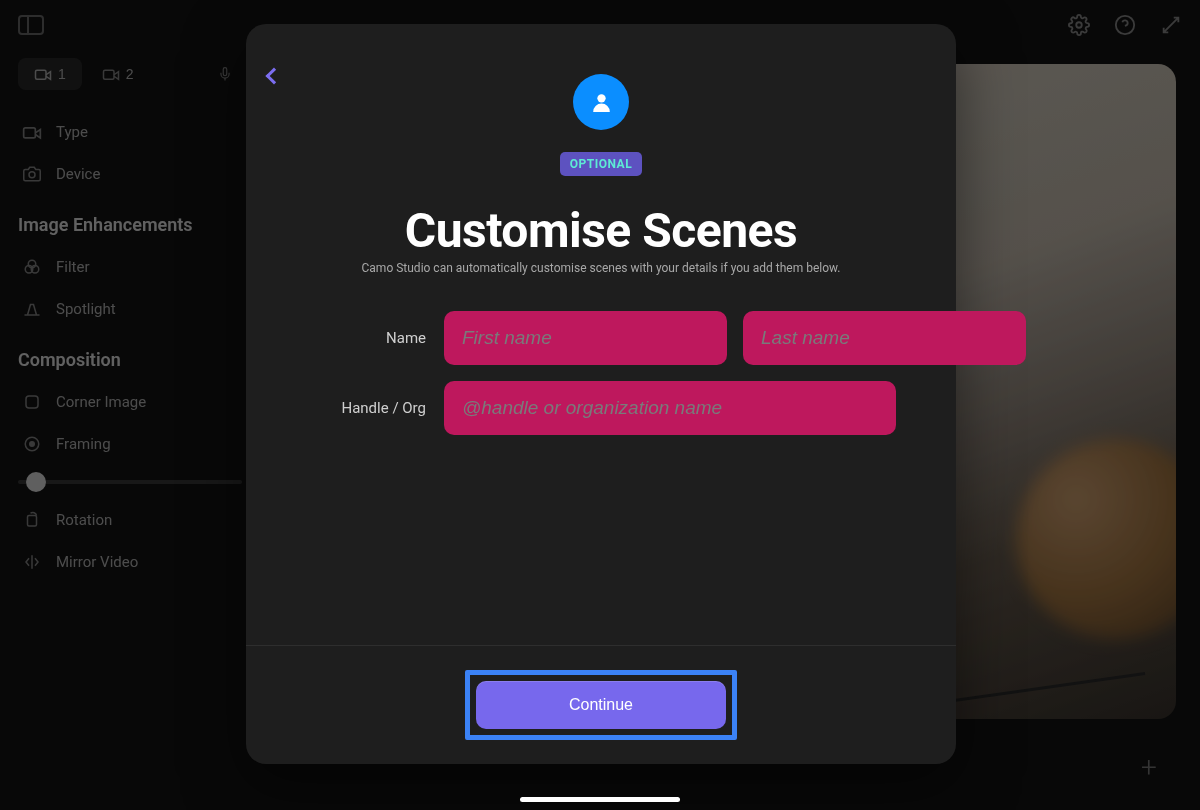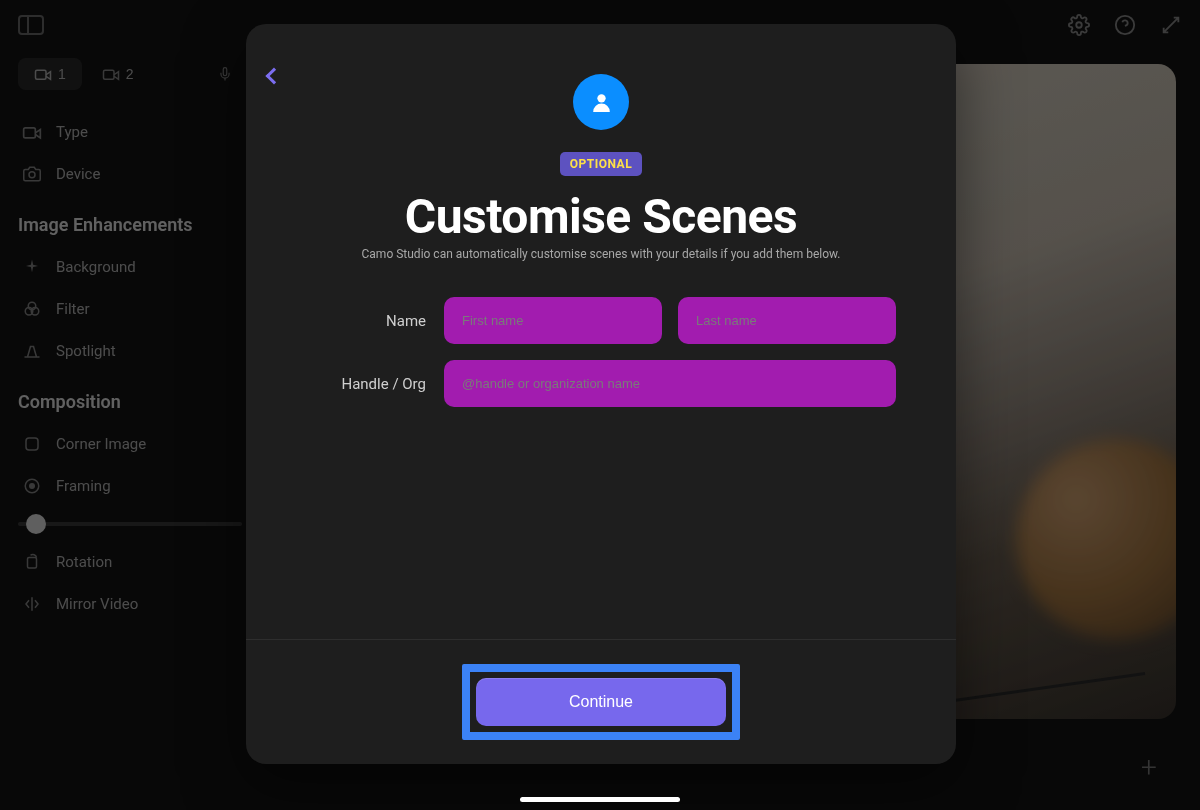--- a/index.html
+++ b/index.html
@@ -269,27 +269,27 @@
       justify-content: center;
       margin-bottom: 22px;
     }
     .avatar-icon {
       width: 25px;
       height: 25px;
     }
     
     .optional-badge {
       background: #5d52c0;
-      color: #fde047;
+      color: #5eead4;
       font-size: 12px;
       font-weight: 700;
       letter-spacing: 0.5px;
       padding: 5px 10px;
       border-radius: 5px;
-      margin-bottom: 12px;
+      margin-bottom: 26px;
     }
     
     .modal-title {
       font-size: 48px;
       font-weight: 700;
       color: #ffffff;
       margin-bottom: 0;
       letter-spacing: -0.5px;
     }
     
@@ -319,41 +319,42 @@
     }
     
     .form-inputs {
       flex: 1;
       display: flex;
       gap: 16px;
     }
     
     .text-input {
       flex: 1;
-      background: #a21caf;
+      background: #be185d;
       border: none;
       border-radius: 10px;
       padding: 16px 18px;
-      font-size: 13px;
+      font-size: 19px;
       color: #e0e0e0;
       outline: none;
+      font-style: italic;
     }
     .text-input::placeholder {
       color: #7a7a7a;
     }
     
     .modal-footer {
       border-top: 1px solid #2e2e2e;
       padding: 24px;
       display: flex;
       justify-content: center;
     }
     
     .continue-wrap {
-      border: 8px solid #3b82f6;
+      border: 5px solid #3b82f6;
       padding: 6px;
       border-radius: 2px;
     }
     
     .continue-btn {
       background: #7768ed;
       color: #ffffff;
       border: none;
       border-radius: 10px;
       padding: 15px 0px;
@@ -431,28 +432,20 @@
         <svg width="20" height="18" viewBox="0 0 24 24" fill="none" stroke="#888" stroke-width="2">
             <path d="M23 19a2 2 0 0 1-2 2H3a2 2 0 0 1-2-2V8a2 2 0 0 1 2-2h4l2-3h6l2 3h4a2 2 0 0 1 2 2z"></path>
             <circle cx="12" cy="13" r="4"></circle>
           </svg>
       </span>
       <span>Device</span>
     </div>
 
     <div class="section-header">Image Enhancements</div>
 
-    <div class="sidebar-item">
-      <span class="item-icon">
-        <svg width="18" height="18" viewBox="0 0 24 24" fill="#888">
-            <path d="M12 2 L13.5 9 L20 10.5 L13.5 12 L12 19 L10.5 12 L4 10.5 L10.5 9 Z"></path>
-          </svg>
-      </span>
-      <span>Background</span>
-    </div>
 
     <div class="sidebar-item">
       <span class="item-icon">
         <svg width="18" height="18" viewBox="0 0 24 24" fill="none" stroke="#888" stroke-width="2">
             <circle cx="12" cy="8" r="5"></circle>
             <circle cx="8" cy="15" r="5"></circle>
             <circle cx="16" cy="15" r="5"></circle>
           </svg>
       </span>
       <span>Filter</span>

